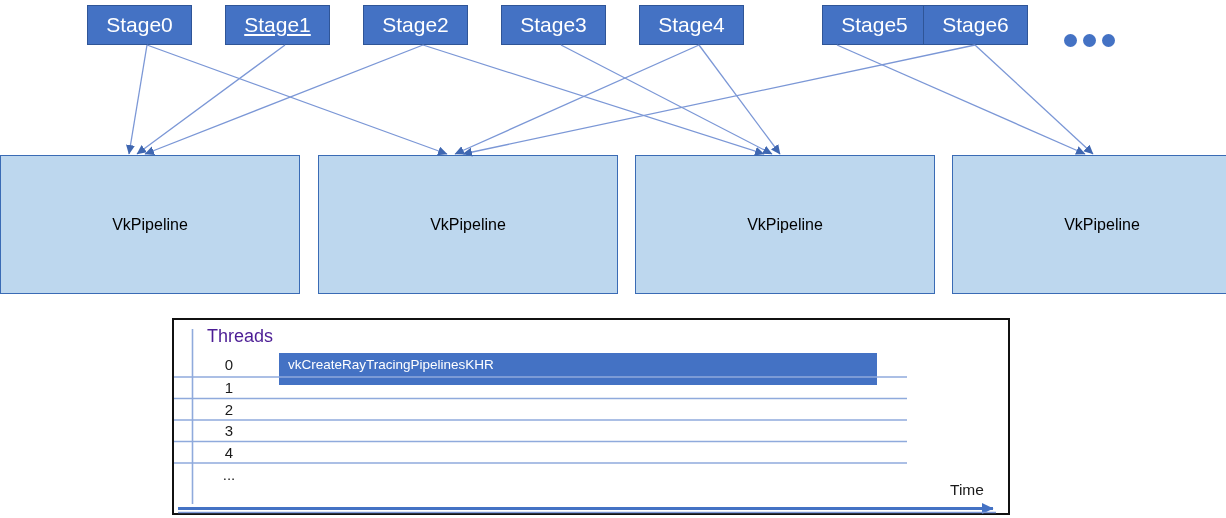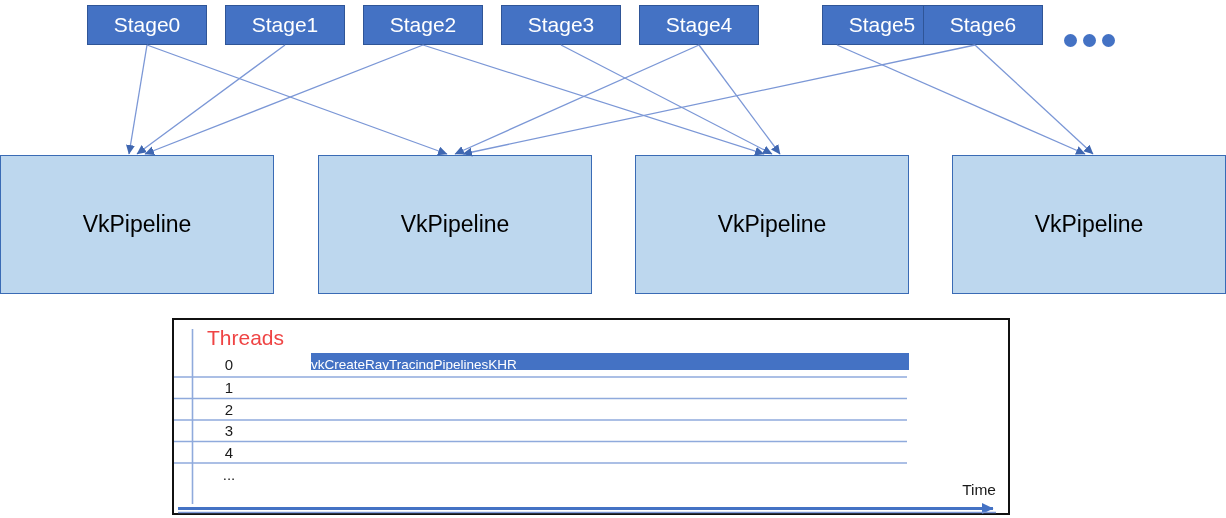--- a/index.html
+++ b/index.html
@@ -6,81 +6,81 @@
   body {
     width: 1226px; height: 518px;
     background: #ffffff;
     font-family: "Liberation Sans", sans-serif;
     position: relative; overflow: hidden;
   }
   #canvas { position: absolute; left: 0; top: 0; width: 1226px; height: 518px; }
 
   .stage-box {
     position: absolute;
-    width: 120px; height: 40px;
+    width: 105px; height: 40px;
     background: var(--stage-fill, #4472C4);
     border: 1px solid var(--stage-border, #2F5597);
     color: var(--stage-text, #fff);
     font-size: 21px;
     display: flex; align-items: center; justify-content: center;
     box-sizing: border-box;
   }
   .pipe-box {
     position: absolute;
-    width: 274px; height: 139px; top: 155px;
+    width: 300px; height: 139px; top: 155px;
     background: var(--pipeline-fill, #BDD7EE);
     border: 1.5px solid var(--pipeline-border, #3A6BB5);
     color: var(--pipeline-text, #000);
-    font-size: 23px;
+    font-size: 16px;
     display: flex; align-items: center; justify-content: center;
     box-sizing: border-box;
   }
   #ellipsis { position: absolute; left: 1064px; top: 34px; display: flex; gap: 6px; }
   #ellipsis .dot {
     width: 13px; height: 13px; border-radius: 50%;
     background: var(--stage-fill, #4472C4);
   }
 
   #chart-box {
     position: absolute; left: 172px; top: 318px;
     width: 838px; height: 197px;
     border: 2px solid var(--chart-border, #111);
     box-sizing: border-box; background: transparent;
   }
   #threads-label {
     position: absolute; left: 207px; top: 326px;
-    font-size: 21px; color: #ef4444;
+    font-size: 18px; color: #4c1d95;
   }
   .row-label {
     position: absolute; left: 210px; width: 38px;
     text-align: center; font-size: 15px; line-height: 19px; color: #1a1a1a;
   }
   #thread-bar {
-    position: absolute; left: 311px; top: 353px;
-    width: 598px; height: 17px;
+    position: absolute; left: 279px; top: 353px;
+    width: 598px; height: 32px;
     background: var(--bar-fill, #4472C4);
     color: var(--bar-text, #fff);
     font-size: 13.5px; line-height: 23px;
-    box-sizing: border-box;
+    padding-left: 9px; box-sizing: border-box;
     white-space: nowrap; overflow: hidden;
   }
   #time-label {
     position: absolute; left: 950px; top: 481px; width: 46px;
-    text-align: right; font-size: 15.5px; color: #1a1a1a;
+    font-size: 15.5px; color: #1a1a1a;
   }
   #overlay { position: absolute; left: 0; top: 0; pointer-events: none; }
 </style>
 </head>
 <body>
 
 <div id="canvas">
 
   <div id="stages-layer">
       <div class="stage-box" style="left: 87px; top: 5px;">Stage0</div>
-      <div class="stage-box" style="left: 225px; top: 5px;">Stage1</div>
+      <div class="stage-box" style="left: 225px; top: 5px; text-decoration: underline;">Stage1</div>
       <div class="stage-box" style="left: 363px; top: 5px; text-align: right;">Stage2</div>
       <div class="stage-box" style="left: 501px; top: 5px;">Stage3</div>
       <div class="stage-box" style="left: 639px; top: 5px;">Stage4</div>
       <div class="stage-box" style="left: 777px; top: 5px; margin-left: 45px;">Stage5</div>
       <div class="stage-box" style="left: 915px; top: 5px; margin-left: 8px;">Stage6</div>
     </div>
 
   <div id="ellipsis">
       <span class="dot"></span>
       <span class="dot"></span>

